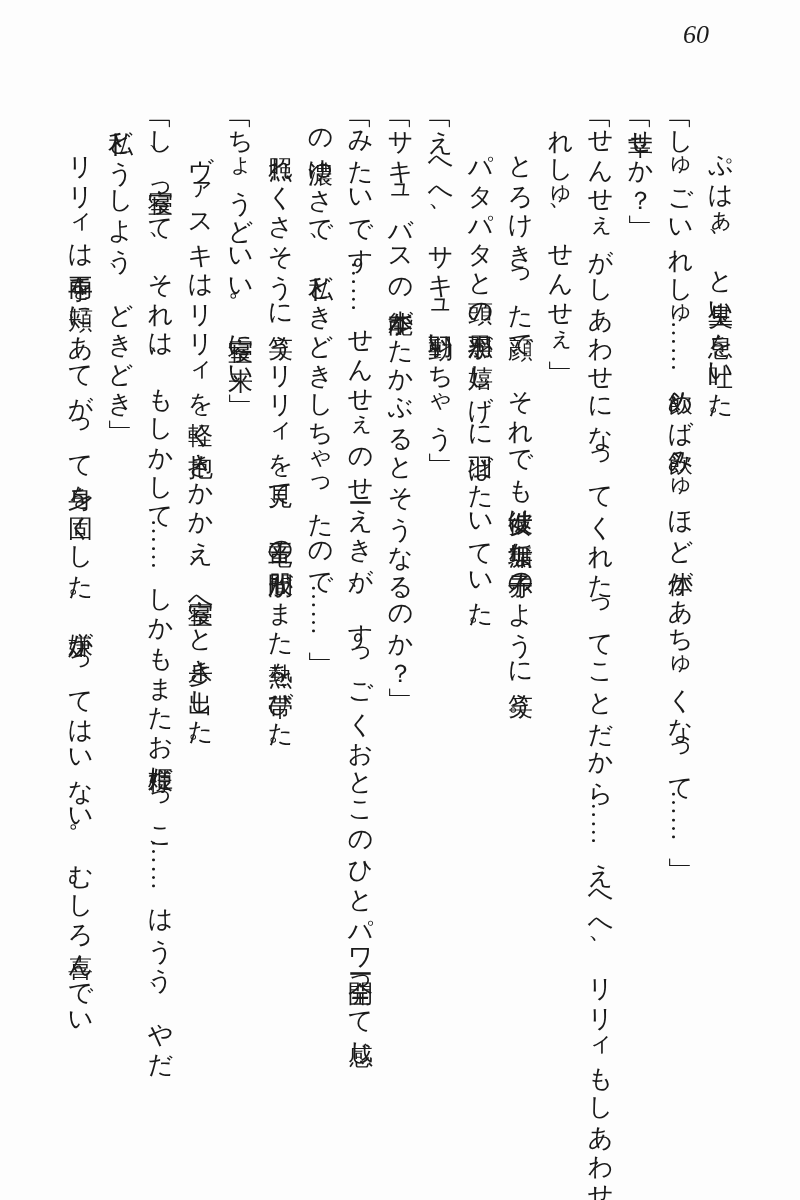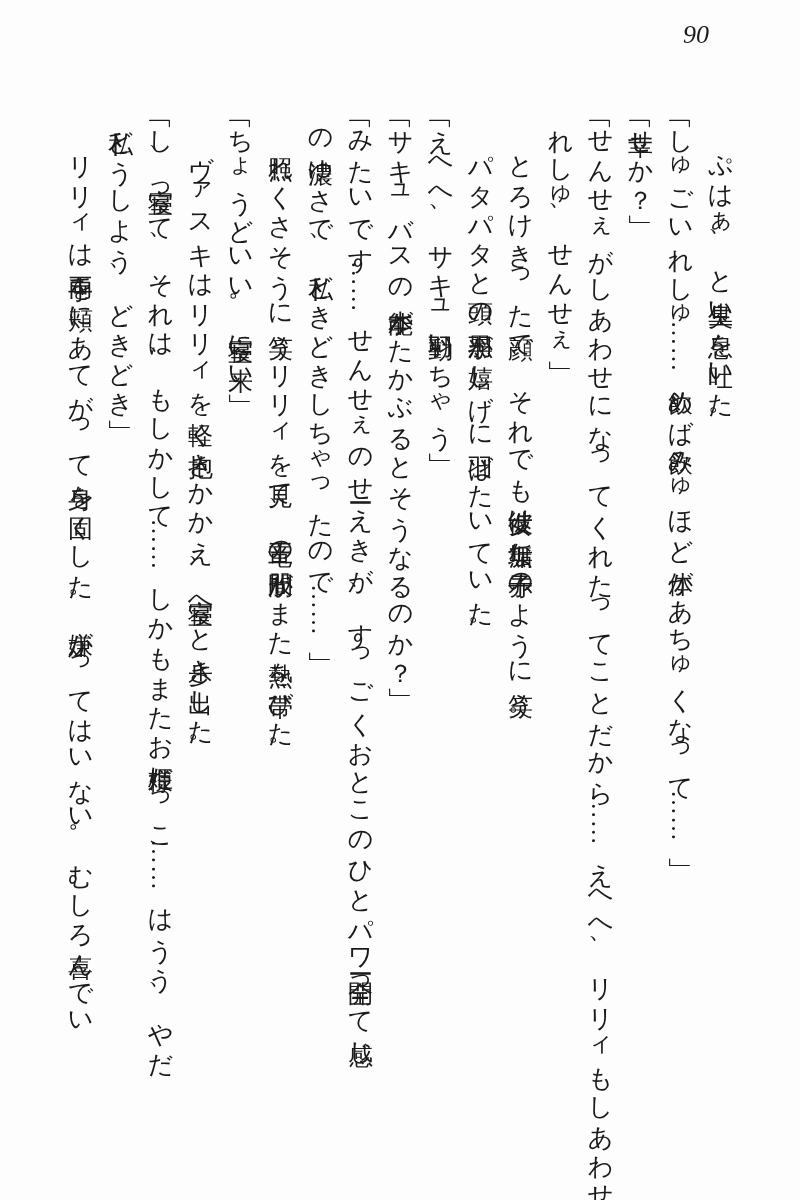--- a/index.html
+++ b/index.html
@@ -46,21 +46,21 @@
     line-height: 40px;      
     letter-spacing: 1px;    
     white-space: pre;
     font-weight: 500;
   }
 </style>
 </head>
 <body>
 
 <div class="book-page">
-  <div class="page-number">90</div>
+  <div class="page-number">60</div>
 
   <div class="text-block">
     <p class="text-line">　ぷはぁ、と生臭い息を吐いた。</p>
     <p class="text-line">「しゅごいれしゅ……飲めば飲みゅほど体があちゅくなって……」</p>
     <p class="text-line">「幸せか？」</p>
     <p class="text-line">「せんせぇがしあわせになってくれたってことだから……えへへ、リリィもしあわせ</p>
     <p class="text-line">れしゅ、せんせぇ」</p>
     <p class="text-line">　とろけきった顔で、それでも彼女は無垢な赤子のように笑う。</p>
     <p class="text-line">　パタパタと頭の黒羽が嬉しげに羽ばたいていた。</p>
     <p class="text-line">「えへへ、サキュ羽動いちゃう」</p>

